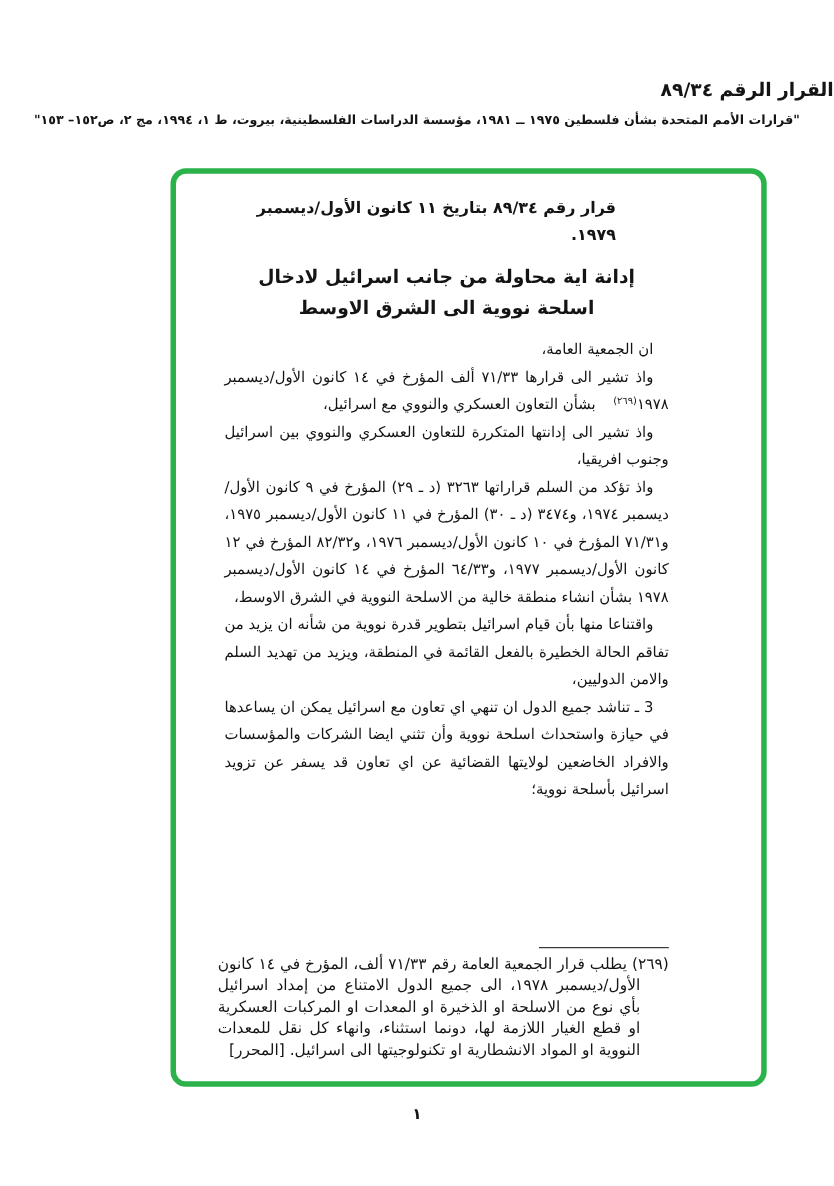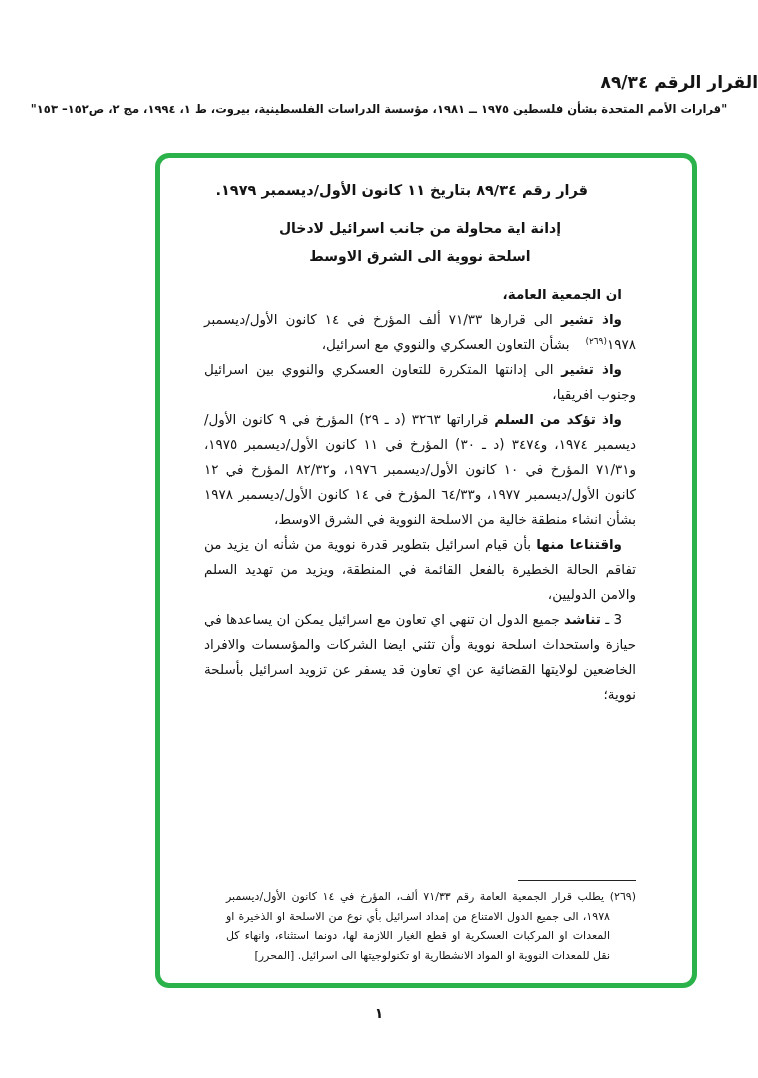--- a/index.html
+++ b/index.html
@@ -18,51 +18,51 @@
   }
   .hdr-src {
     position:absolute; top:102px; right:0; left:0;
     text-align:center; font-size:11.5px; font-weight:bold;
   }
 
   .frame {
     position:absolute; top:153px; right:61px; 
     left:61px; width:542px; height:835px;
     border:5px solid var(--green); border-radius:14px;
-    padding:20px 56px 18px 44px;
+    padding:20px 84px 18px 44px;
     display:flex; flex-direction:column;
     background:#fff;
   }
 
   .res-title {
     margin:0 0 12px 0; padding-right:48px;
     font-size:14.5px; font-weight:bold; text-align:right; line-height:24px;
   }
   .subject {
     margin:0; text-align:center; font-weight:bold;
-    font-size:14px; line-height:28px;
+    font-size:17px; line-height:28px;
   }
   .subject-block { margin:0 0 12px 0; }
 
   .para {
     margin:0; font-size:13.5px; line-height:25px;
     text-align:justify; text-indent:14px;
   }
-  .para b { font-weight:bold; }
+  .para b { font-weight:normal; }
   sup.fnref { font-size:9px; line-height:0; margin-left:16px; }
   sup.fnref:empty { display:none; }
 
   .fn-block { margin-top:auto; padding-top:8px; }
   .fn-sep {
     width:118px; height:0; border-top:1.5px solid #222;
     margin:0 0 6px 0; 
   }
   .fn {
     width:410px; margin-right:0; margin-left:auto; 
-    font-size:11px; line-height:19.5px; text-align:justify;
+    font-size:14px; line-height:19.5px; text-align:justify;
     padding-right:26px; text-indent:-26px; margin-top:0; margin-bottom:0;
   }
 
   .pageno {
     position:absolute; top:1005px; right:0; left:0;
     text-align:center; font-size:14px; font-weight:bold;
   }
 </style>
 </head>
 <body>

